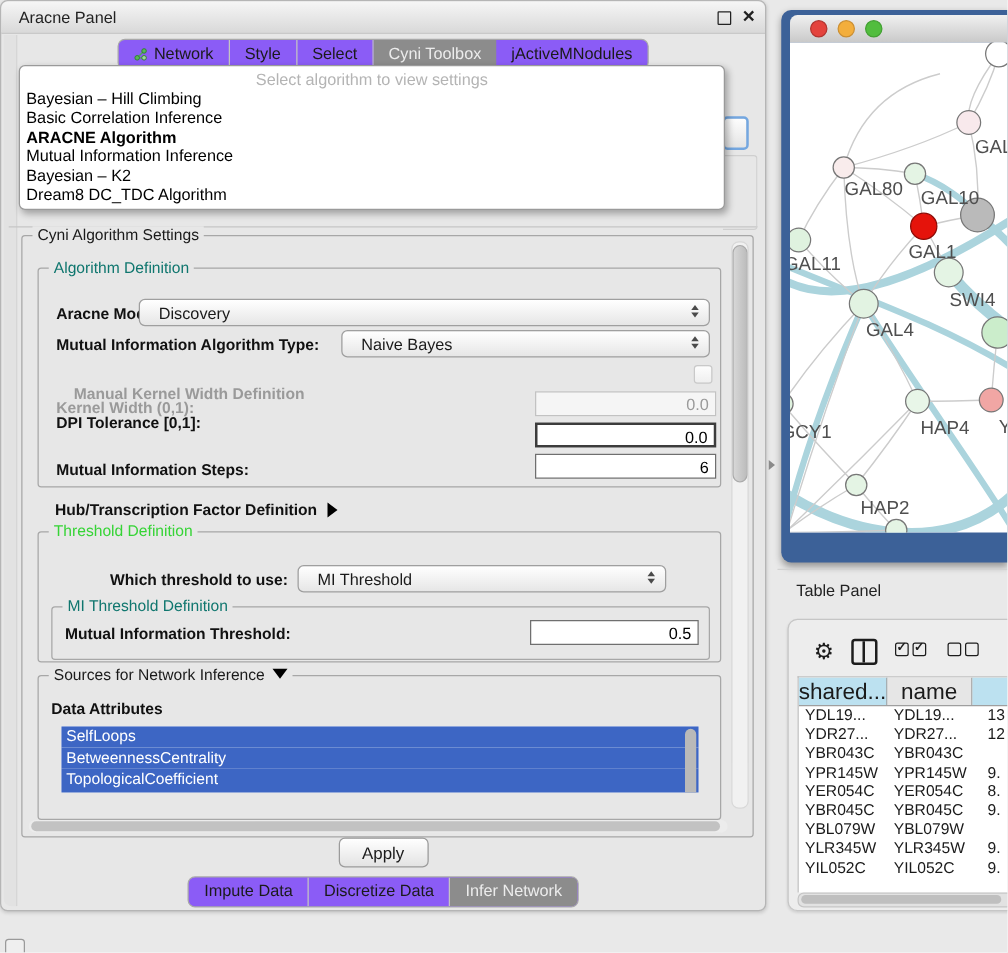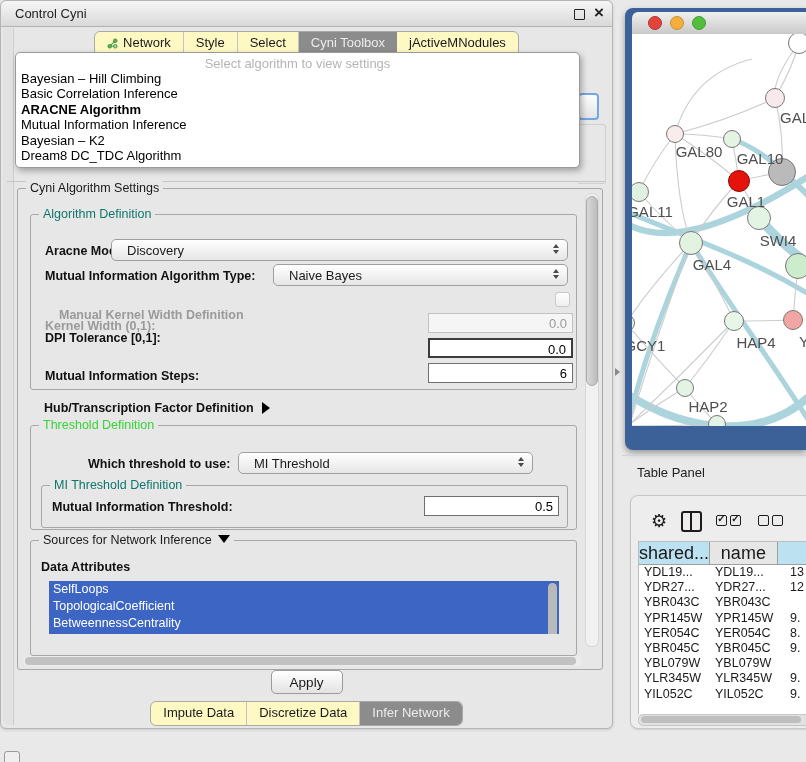--- a/index.html
+++ b/index.html
@@ -12,21 +12,21 @@
   .cp-titlebar{position:absolute;left:0;top:0;right:0;height:25px;border-radius:6px 6px 0 0;
       background:linear-gradient(#f6f6f6,#d9d9d9);border-bottom:1px solid #b2b2b2;}
   .cp-title{position:absolute;left:14px;top:5px;font-size:13px;color:#222;}
   .float-btn{position:absolute;right:27px;top:8px;width:9px;height:9px;border:1.6px solid #222;border-radius:1px;}
   .close-btn{position:absolute;right:8px;top:1px;font-size:17px;font-weight:bold;color:#222;line-height:22px;}
   .left-strip{position:absolute;left:2px;top:27px;width:10px;bottom:3px;background:#e2e2e2;
       border-right:1px solid #cdcdcd;border-radius:0 0 0 6px;}
 
   
   .tabbar{position:absolute;left:0;right:0;top:30px;height:25px;display:flex;justify-content:center;}
-  .tabset{display:flex;border:1px solid #a9a9a9;border-radius:6px;background:#fef9c3;overflow:hidden;height:23px;}
+  .tabset{display:flex;border:1px solid #a9a9a9;border-radius:6px;background:#8b5cf6;overflow:hidden;height:23px;}
   .tab{padding:3px 12px 0 12px;font-size:13px;border-right:1px solid #c3c3c3;white-space:nowrap;display:flex;gap:5px;align-items:flex-start;}
   .tab:last-child{border-right:none;}
   .tab.sel{background:#8c8c8c;color:#ececec;border-right:none;}
 
   
   .popup{position:absolute;left:14px;top:51px;width:563px;height:114px;background:#fff;
       border:1px solid #9a9a9a;border-radius:5px;box-shadow:2px 3px 6px rgba(0,0,0,.3);z-index:30;}
   .popup-ph{margin-top:3px;text-align:center;font-size:13px;color:#b4b4b4;}
   .popup-item{font-size:13px;line-height:15.4px;padding-left:5px;color:#000;white-space:nowrap;}
   .popup-item.bold{font-weight:bold;}
@@ -111,21 +111,21 @@
   .mini-icon{position:absolute;left:4px;top:751px;width:14px;height:12px;border:1.5px solid #9a9a9a;border-radius:3px;background:#efefef;}
   .neticon{width:11px;height:11px;margin-top:3px;}
 </style>
 </head>
 <body>
 
 <div class="screen">
 
   <div class="cp">
     <div class="cp-titlebar">
-      <span class="cp-title">Control Cyni</span>
+      <span class="cp-title">Aracne Panel</span>
       <span class="float-btn"></span>
       <span class="close-btn">×</span>
     </div>
     <div class="left-strip"></div>
 
     <div class="tabbar">
       <div class="tabset">
         <div class="tab">
           <svg class="neticon" viewBox="0 0 12 12">
             <line x1="3" y1="9" x2="9" y2="3" stroke="#4fae4f" stroke-width="1.2"></line>
@@ -226,22 +226,22 @@
         </div>
       </div>
 
       <div class="grp" style="left:12px;top:351px;width:545px;height:114px;">
         <span class="ttl" style="font-weight:normal;">
           <span>Sources for Network Inference</span><span class="tri-down"></span>
         </span>
         <span class="blbl" style="left:10px;top:19px;">Data Attributes</span>
         <div class="attr-list">
           <div class="attr-item">SelfLoops</div>
+          <div class="attr-item">BetweennessCentrality</div>
           <div class="attr-item">TopologicalCoefficient</div>
-          <div class="attr-item">BetweennessCentrality</div>
           <div class="attr-item">gal4RGexp</div>
           <div class="attr-vsb"></div>
         </div>
       </div>
 
       <div class="vtrack">
           <div class="vthumb"></div>
         </div>
       <div class="htrack">
           <div class="hthumb"></div>

